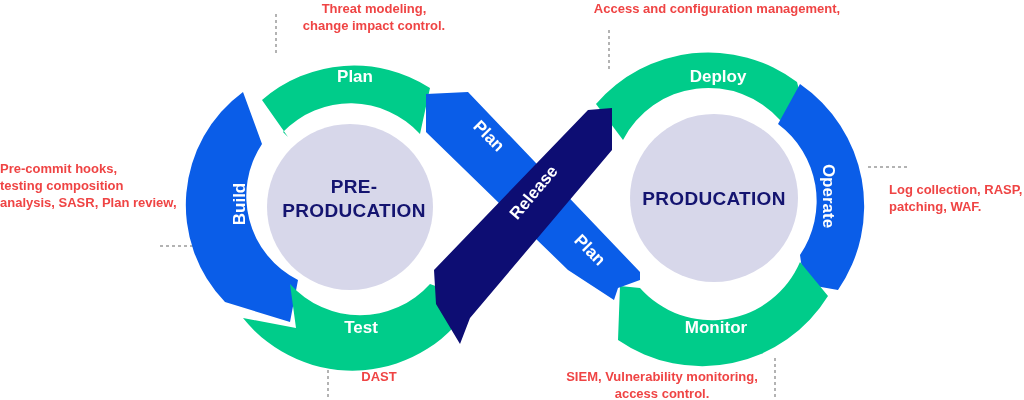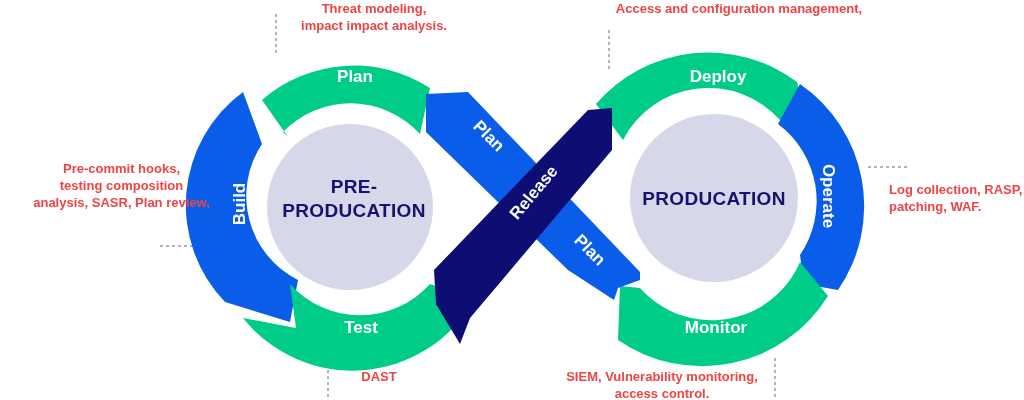--- a/index.html
+++ b/index.html
@@ -1,21 +1,21 @@
 <!DOCTYPE html>
 <html><head>
 <meta charset="utf-8">
 <style>
   html, body { margin: 0; padding: 0; background: #ffffff; }
   body { width: 1024px; height: 400px; overflow: hidden; position: relative;
          font-family: "Liberation Sans", "DejaVu Sans", sans-serif; }
   #diagram { position: absolute; left: 0; top: 0; }
   .note { position: absolute; color: #ef4444; font-weight: bold; font-size: 13px; line-height: 17px; }
   .note.center { text-align: center; }
-  .note.right { text-align: center; padding-left: 24px; }
+  .note.right { text-align: left; }
   .note.left { text-align: left; }
   .seg-label { fill: #ffffff; font-size: 17px; font-weight: bold; font-family: "Liberation Sans", "DejaVu Sans", sans-serif; }
   .hub-label { fill: #141470; font-size: 19px; font-weight: bold; font-family: "Liberation Sans", "DejaVu Sans", sans-serif; letter-spacing: 0.3px; }
   .dash { stroke: #9a9a9a; stroke-width: 1.5; stroke-dasharray: 3 3; }
 </style>
 </head>
 <body>
 
 <svg id="diagram" width="1024" height="400" viewBox="0 0 1024 400">
 
@@ -63,24 +63,24 @@
 
     <path d="M 588 110 L 612 108 L 612 150 L 470 318 L 460 344 L 436 304 L 434 270 Z" fill="#0d0d73"></path>
     <text class="seg-label" x="0" y="0" text-anchor="middle" transform="translate(485,140) rotate(45)">Plan</text>
     <text class="seg-label" x="0" y="0" text-anchor="middle" transform="translate(586,254) rotate(45)">Plan</text>
     <text class="seg-label" x="0" y="0" text-anchor="middle" transform="translate(538,196) rotate(-50)">Release</text>
   </g>
 </svg>
 
 <div class="note center" style="left:284px; top:0px; width:180px;">
   <div>Threat modeling,</div>
-  <div>impact impact analysis.</div>
+  <div>change impact control.</div>
 </div>
 
-<div class="note center" style="left:594px; top:0px; width:290px;">
+<div class="note center" style="left:572px; top:0px; width:290px;">
   <div>Access and configuration management,</div>
 </div>
 
 <div class="note right" style="left:0px; top:160px; width:195px;">
   <div>Pre-commit hooks,</div>
   <div>testing composition</div>
   <div>analysis, SASR, Plan review,</div>
 </div>
 
 <div class="note left" style="left:881px; top:181px; width:143px;margin-left:8px;">

